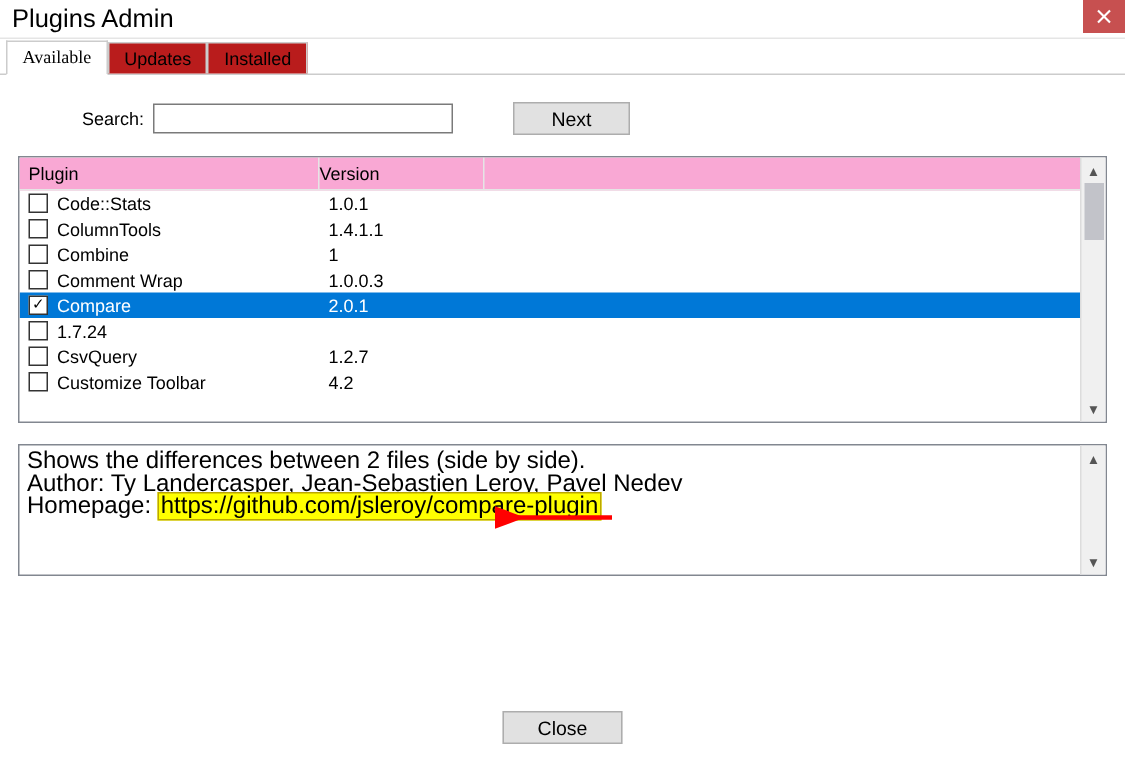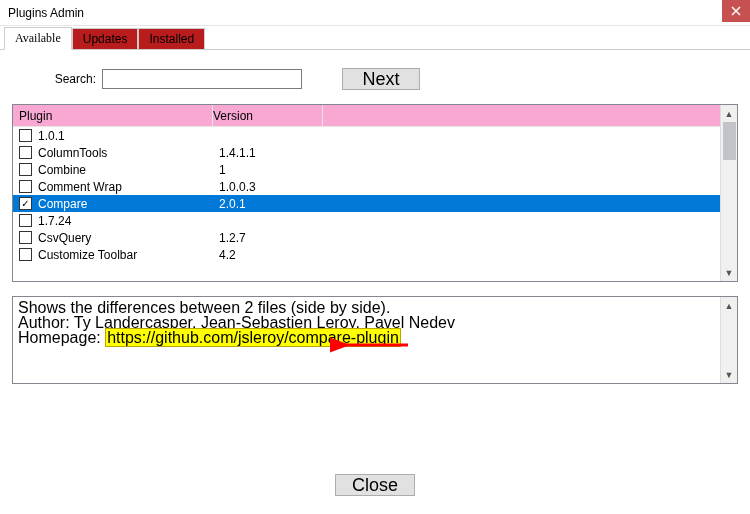--- a/index.html
+++ b/index.html
@@ -19,21 +19,21 @@
     background: #fff;
     position: relative;
   }
   .titlebar {
     height: 26px;
     display: flex;
     align-items: center;
     padding: 0 0 0 8px;
     border-bottom: 1px solid #e5e5e5;
   }
-  .titlebar-title { font-size: 12px; }
+  .titlebar-title { font-size: 17px; }
   .close-btn {
     position: absolute;
     top: 0; right: 0;
     width: 28px; height: 22px;
     background: #c75050;
     color: #fff;
     display: flex;
     align-items: center;
     justify-content: center;
     font-size: 12px;
@@ -82,21 +82,21 @@
     padding: 1px 3px;
     font-family: inherit;
     font-size: 12px;
   }
   .btn {
     height: 22px;
     min-width: 78px;
     background: #e1e1e1;
     border: 1px solid #adadad;
     font-family: inherit;
-    font-size: 18px;
+    font-size: 13px;
     cursor: pointer;
     padding: 0 14px;
   }
   .toolbar-row .spacer { flex: 1; }
   .list-panel {
     margin: 0 12px;
     border: 1px solid #828790;
     height: 178px;
     position: relative;
     display: flex;
@@ -242,20 +242,21 @@
 
   <div class="list-panel">
     <div class="list-inner">
       <div class="list-header">
         <div class="col-plugin">Plugin</div>
         <div class="col-version">Version</div>
       </div>
       <div class="list-body" id="list-body">
           <div class="row">
             <span class="chk"></span>
+            <span class="plugin-name">Code::Stats</span>
             <span class="plugin-version">1.0.1</span>
           </div>
           <div class="row">
             <span class="chk"></span>
             <span class="plugin-name">ColumnTools</span>
             <span class="plugin-version">1.4.1.1</span>
           </div>
           <div class="row">
             <span class="chk"></span>
             <span class="plugin-name">Combine</span>

